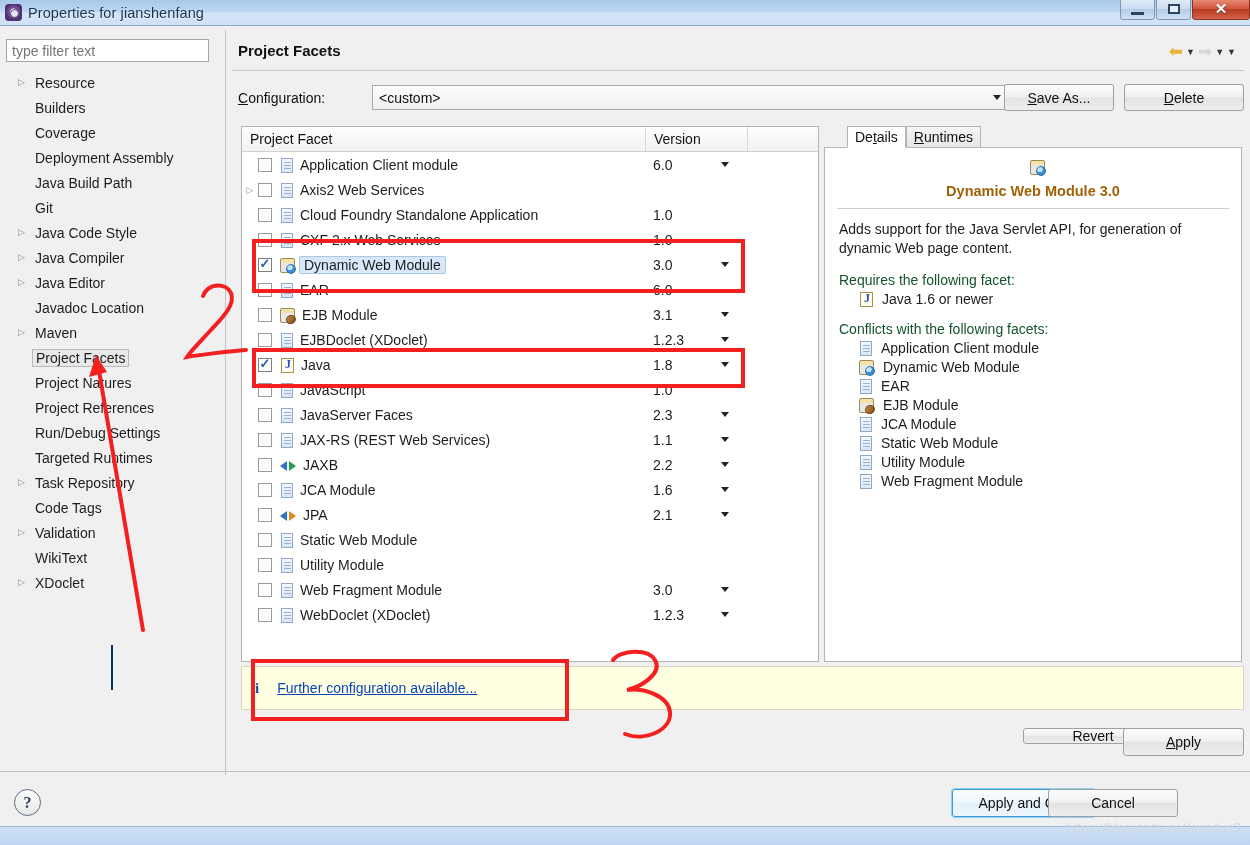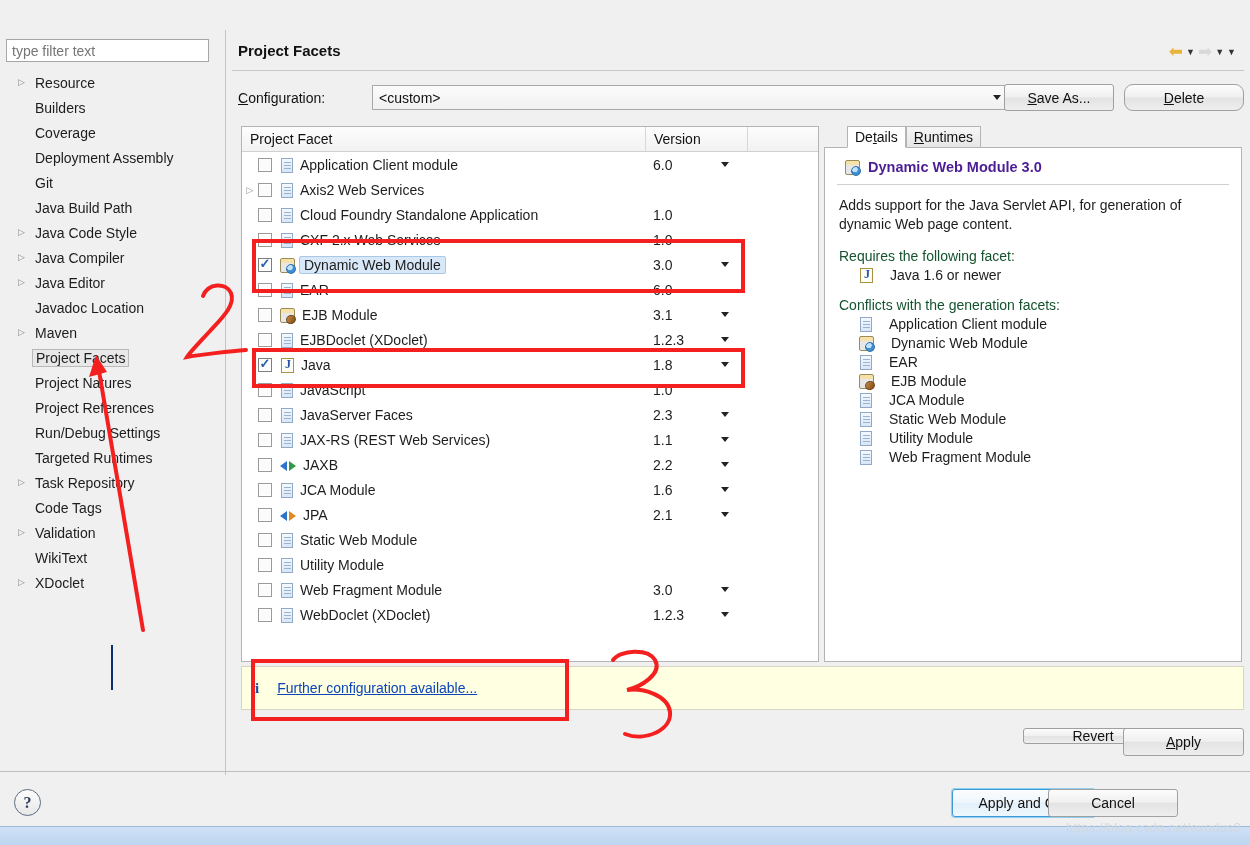--- a/index.html
+++ b/index.html
@@ -125,21 +125,21 @@
   }
   .btn {
     border: 1px solid #a0a0a0; border-radius: 3px;
     background: linear-gradient(to bottom, #fcfcfc 0%, #f0f0f0 47%, #e3e3e3 52%, #eeeeee 100%);
     font-size: 14px; color: #111;
     display: flex; align-items: center; justify-content: center;
     position: absolute;
   }
   .btn u { text-decoration: underline; }
   #btnsaveas { left: 1004px; top: 84px; width: 110px; height: 27px; }
-  #btndelete { left: 1124px; top: 84px; width: 120px; height: 27px; border-radius: 9px; }
+  #btndelete { left: 1124px; top: 84px; width: 120px; height: 27px; }
 
   
   #facettable {
     position: absolute; left: 241px; top: 126px; width: 578px; height: 536px;
     border: 1px solid #b4b4b4; background: #fff;
   }
   #facethead {
     height: 25px; display: flex; border-bottom: 1px solid #d0d0d0;
     background: linear-gradient(to bottom, #fdfdfd 0%, #f2f2f2 100%);
     font-size: 14px; color: #111;
@@ -247,28 +247,28 @@
     background: linear-gradient(to bottom, #f6f6f6, #e6e6e6);
     border: 1px solid #b4b4b4; border-bottom-color: #b4b4b4;
   }
   .tab u { text-decoration: underline; }
   #detailpanel {
     position: absolute; left: 824px; top: 147px; width: 418px; height: 515px;
     border: 1px solid #b4b4b4; background: #fff;
   }
   #dheader {
     display: flex; align-items: center; gap: 8px;
-    margin: 11px 12px 0 12px; font-size: 14.5px; font-weight: bold; color: #4c1d95;
+    margin: 11px 12px 0 12px; font-size: 14.5px; font-weight: bold; color: #a16207; flex-direction: column;
   }
   #dhrule { margin: 9px 12px 0 12px; height: 1px; background: #cfcfcf; }
   .dpara { margin: 11px 14px 0 14px; font-size: 14px; color: #1d1d1d; line-height: 19px; }
   .dsub { margin: 14px 14px 0 14px; font-size: 14px; color: #14532d; }
   .ditem {
     display: flex; align-items: center; margin: 6px 14px 0 26px;
-    font-size: 14px; color: #1d1d1d; gap: 8px;
+    font-size: 14px; color: #1d1d1d;
   }
   .ditem .txt { margin-left: 9px; }
   .dlist .ditem { margin-top: 3px; }
 
   
   #infobar {
     position: absolute; left: 241px; top: 666px; width: 1003px; height: 44px;
     background: #ffffe1; border: 1px solid #d6d6c2;
     display: flex; align-items: center;
   }
@@ -321,20 +321,33 @@
   #redbox-dwm  { left: 252px; top: 239px; width: 493px; height: 54px; }
   #redbox-java { left: 252px; top: 348px; width: 493px; height: 40px; }
   #redbox-info { left: 251px; top: 659px; width: 318px; height: 62px; }
   #annots { position: absolute; left: 0; top: 0; width: 1250px; height: 845px; pointer-events: none; }
 </style>
 </head>
 <body>
 
 <div id="root">
 
+  <div id="titlebar">
+    <div class="app-icon"></div>
+    <div class="ttl">Properties for jianshenfang</div>
+    <div id="wincontrols">
+      <div class="winbtn">
+          <span class="mini"></span>
+        </div>
+      <div class="winbtn">
+          <span class="maxi"></span>
+        </div>
+      <div class="winbtn close">✕</div>
+    </div>
+  </div>
 
   <input id="filterbox" type="text" placeholder="type filter text" style="">
   <div id="tree">
       <div class="tnode">
         <span class="tarrow">▷</span>
         <span class="tlabel">Resource</span>
       </div>
       <div class="tnode">
         <span class="tarrow"></span>
         <span class="tlabel">Builders</span>
@@ -342,25 +355,25 @@
       <div class="tnode">
         <span class="tarrow"></span>
         <span class="tlabel">Coverage</span>
       </div>
       <div class="tnode">
         <span class="tarrow"></span>
         <span class="tlabel">Deployment Assembly</span>
       </div>
       <div class="tnode">
         <span class="tarrow"></span>
+        <span class="tlabel">Java Build Path</span>
+      </div>
+      <div class="tnode">
+        <span class="tarrow"></span>
         <span class="tlabel">Git</span>
-      </div>
-      <div class="tnode">
-        <span class="tarrow"></span>
-        <span class="tlabel">Java Build Path</span>
       </div>
       <div class="tnode">
         <span class="tarrow">▷</span>
         <span class="tlabel">Java Code Style</span>
       </div>
       <div class="tnode">
         <span class="tarrow">▷</span>
         <span class="tlabel">Java Compiler</span>
       </div>
       <div class="tnode">
@@ -623,21 +636,21 @@
     </div>
     <div id="dhrule"></div>
     <div class="dpara">Adds support for the Java Servlet API, for generation of dynamic Web page content.</div>
     <div class="dsub">Requires the following facet:</div>
     <div class="dlist" id="requires-list">
         <div class="ditem">
           <span class="ico-java"></span>
           <span class="txt">Java 1.6 or newer</span>
         </div>
       </div>
-    <div class="dsub">Conflicts with the generation facets:</div>
+    <div class="dsub">Conflicts with the following facets:</div>
     <div class="dlist" id="conflicts-list">
         <div class="ditem">
           <span class="ico-doc"></span>
           <span class="txt">Application Client module</span>
         </div>
         <div class="ditem">
           <span class="ico-jar">
             <span class="globe"></span>
           </span>
           <span class="txt">Dynamic Web Module</span>

